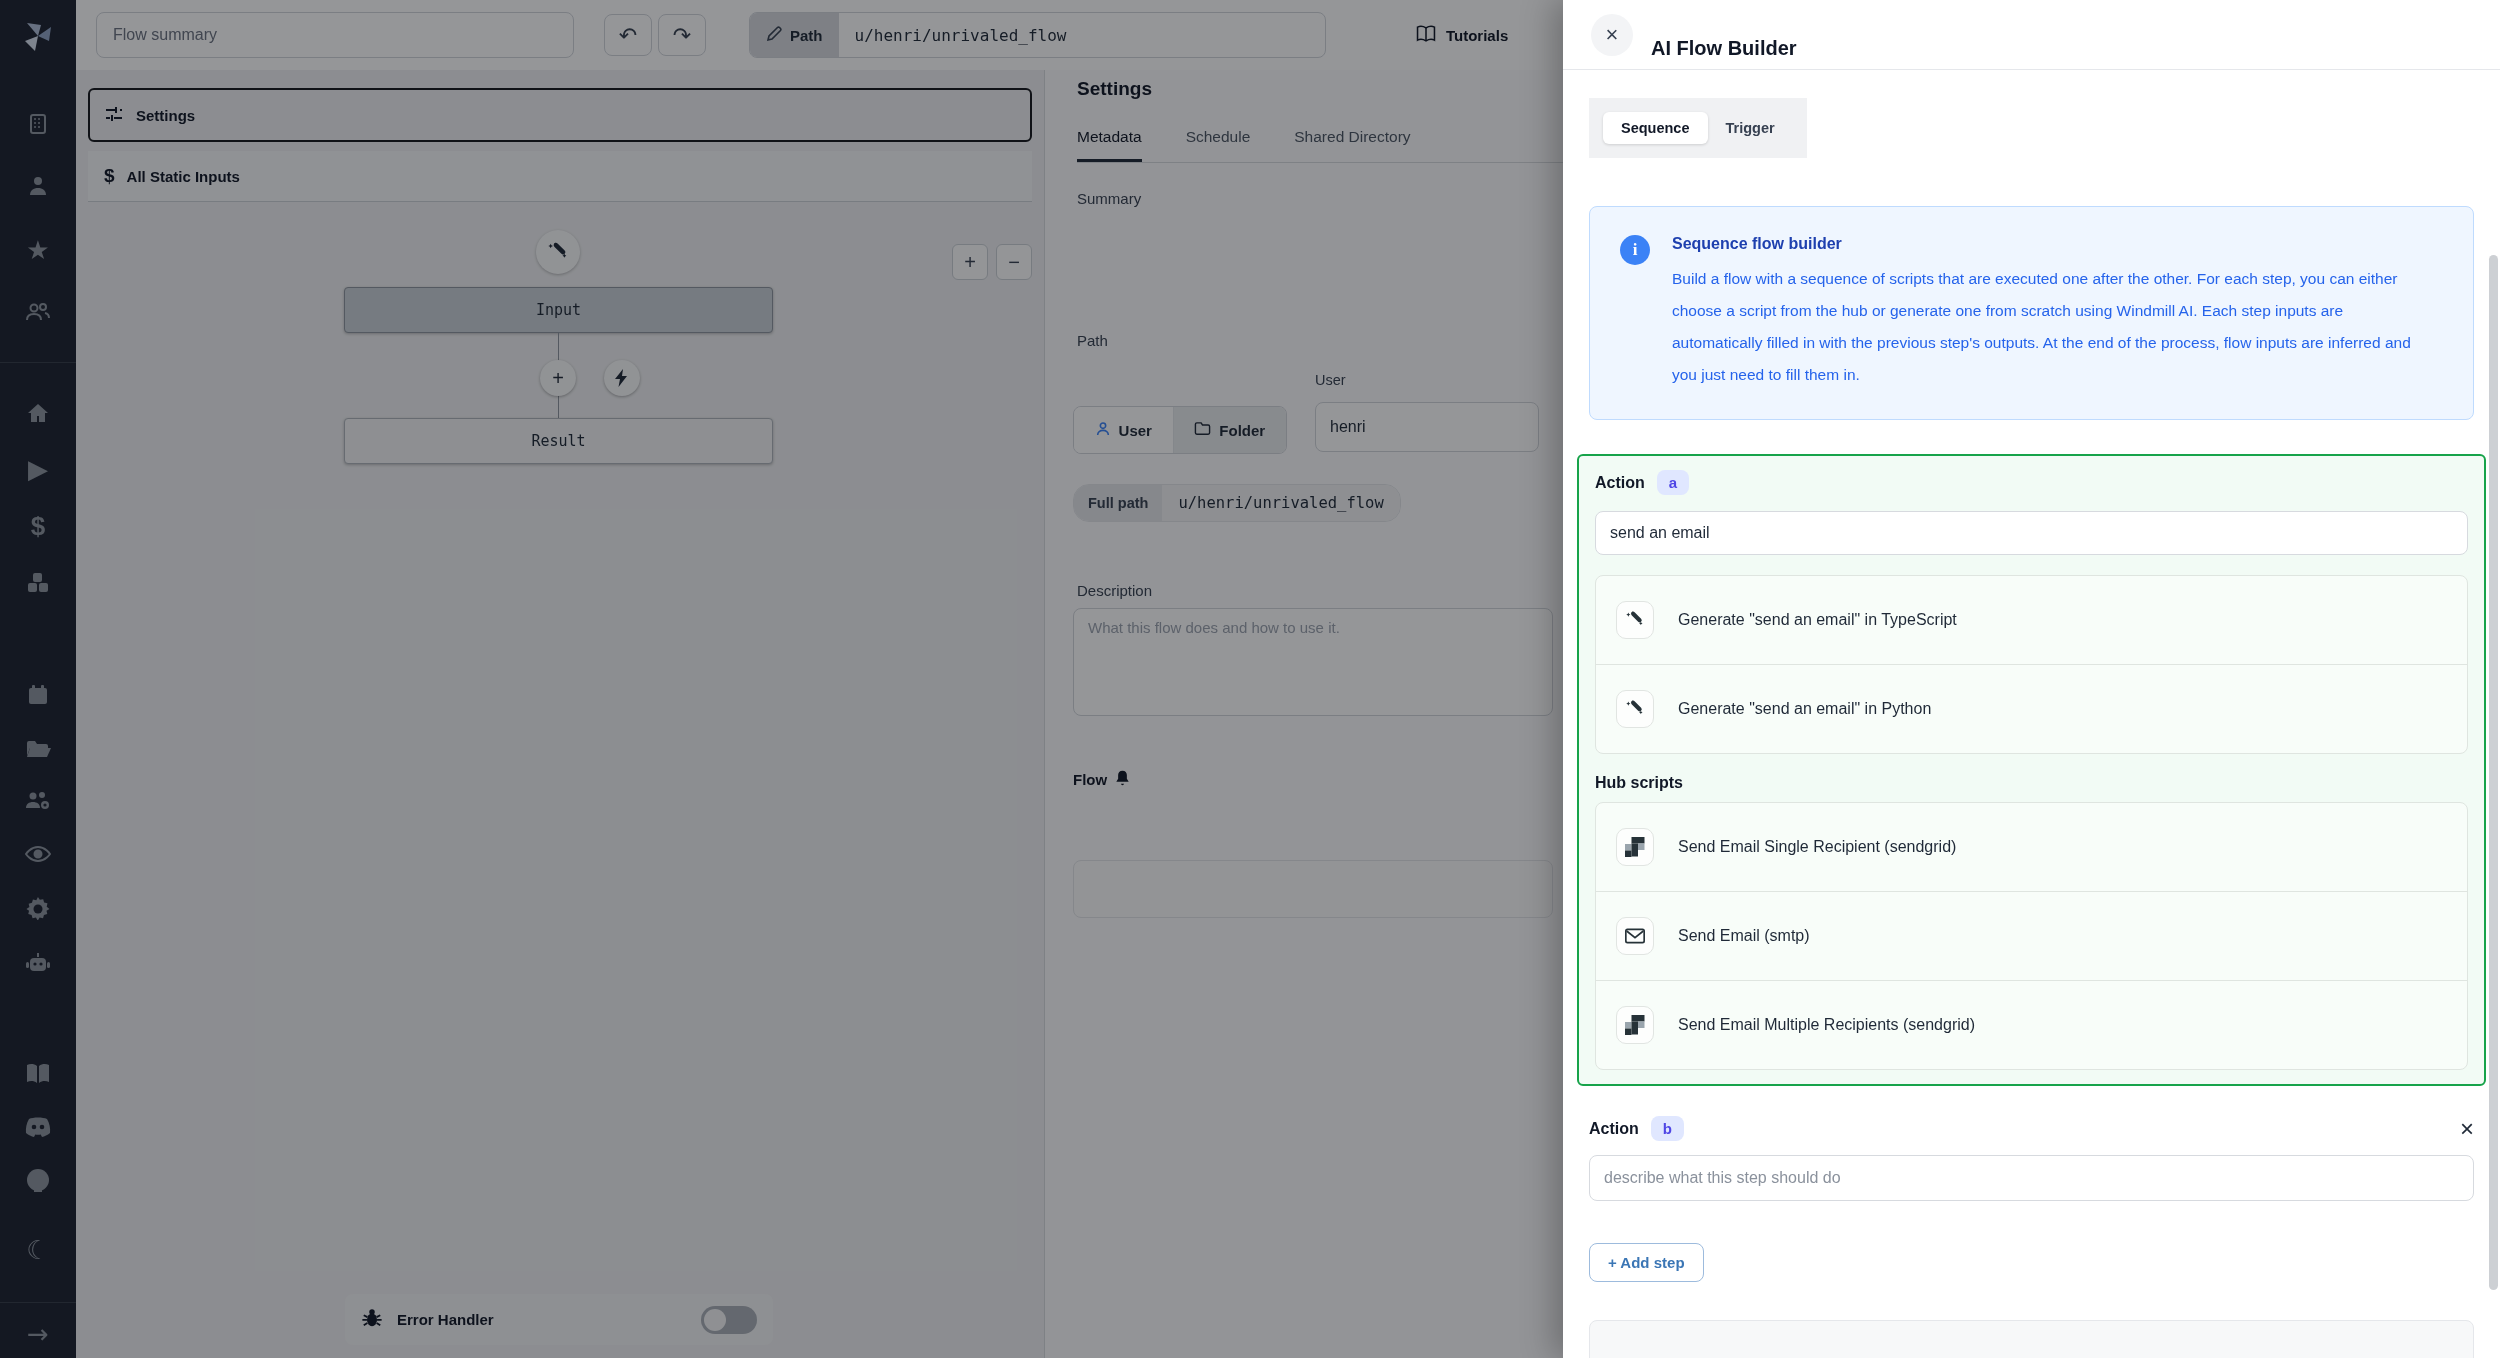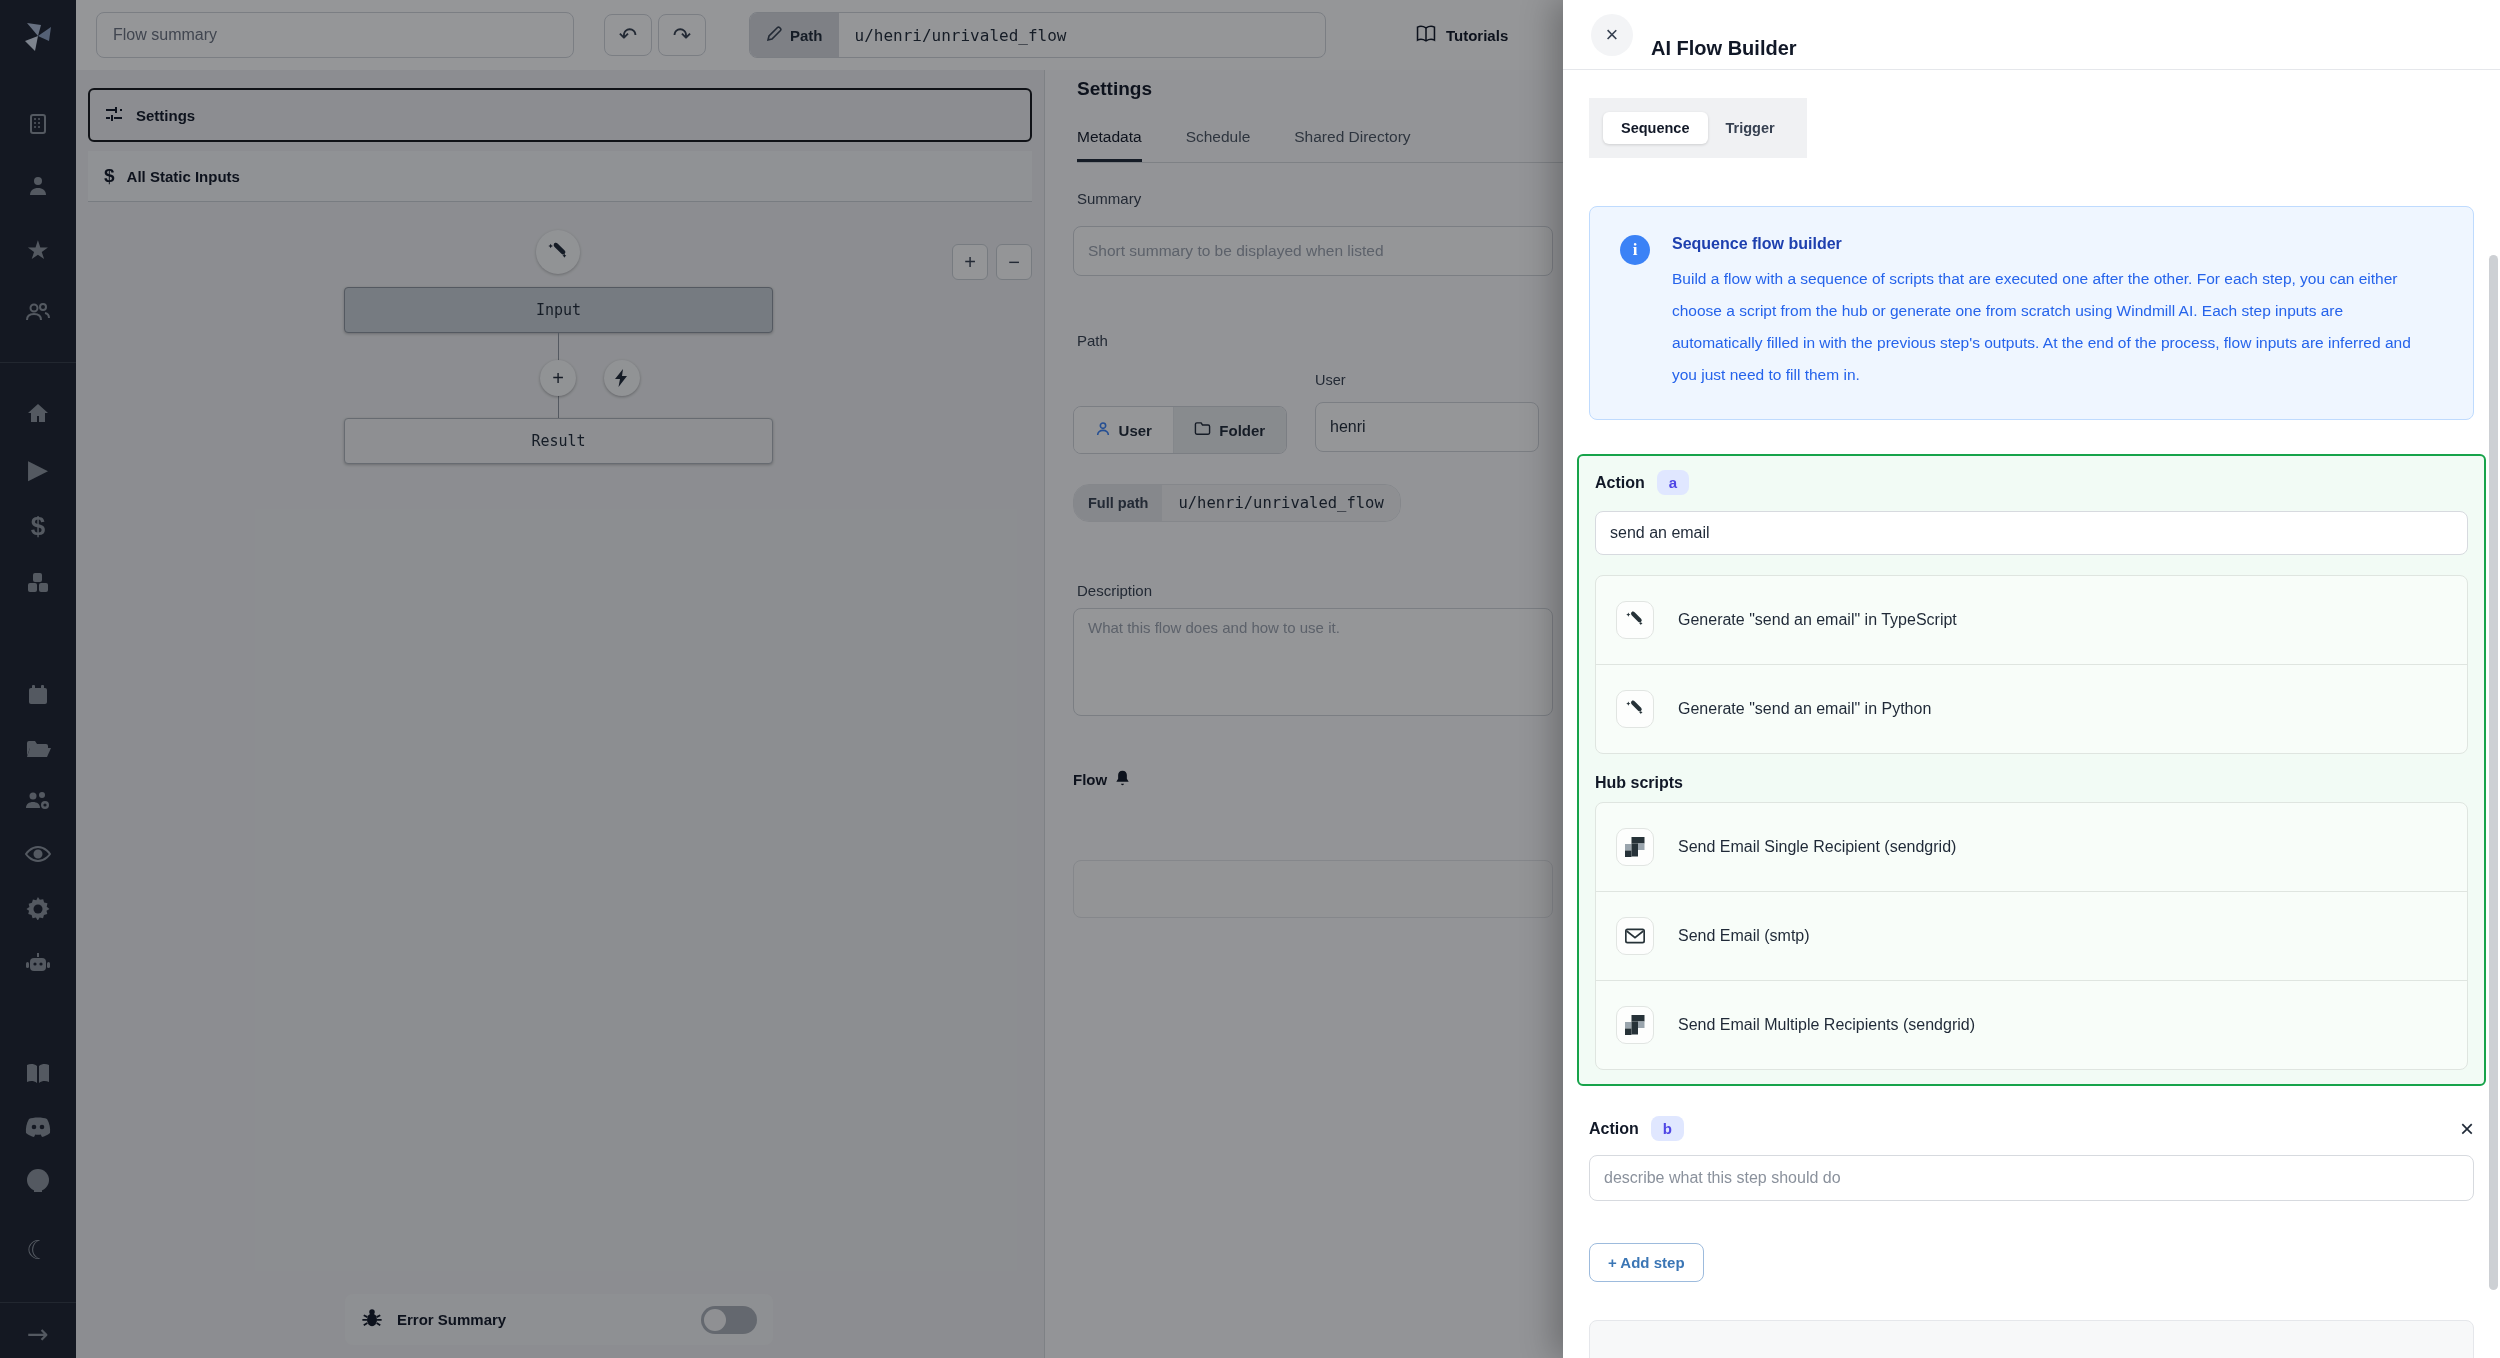--- a/index.html
+++ b/index.html
@@ -297,37 +297,36 @@
             </svg>
         </div>
         <div class="node node-result">Result</div>
 
         <div class="error-box">
           <span><svg width="22" height="22" viewBox="0 0 24 24" fill="#111827">
                 <ellipse cx="12" cy="14" rx="5.5" ry="7"></ellipse>
                 <circle cx="12" cy="5.5" r="3"></circle>
                 <path d="M3 9l4 2M1.5 14h5M3 20l4-2.5M21 9l-4 2M22.5 14h-5M21 20l-4-2.5" stroke="#111827" stroke-width="2"></path>
               </svg></span>
-          <span class="error-label">Error Summary</span>
+          <span class="error-label">Error Handler</span>
           <span class="toggle">
               <span class="knob"></span>
             </span>
         </div>
       </div>
 
       <div class="settings-pane">
         <div class="sp-title">Settings</div>
         <div class="sp-tabs">
           <div class="sp-tab active">Metadata</div>
           <div class="sp-tab">Schedule</div>
           <div class="sp-tab">Shared Directory</div>
         </div>
 
         <div class="sp-label" style="top:120px">Summary</div>
-        <input class="sp-input" style="left: 28px; top: 156px; width: 480px; height: 50px;" placeholder="Short summary to be displayed when listed">
 
         <div class="sp-label" style="top:262px">Path</div>
         <div class="sp-label" style="left:270px; top:302px; font-size:14.5px">User</div>
 
         <div class="seg-group">
           <div class="seg seg-user">
             <span><svg width="16" height="16" viewBox="0 0 24 24" fill="none" stroke="#3b82f6" stroke-width="2.4">
                   <circle cx="12" cy="7" r="4"></circle>
                   <path d="M4 21c0-4.4 3.6-7 8-7s8 2.6 8 7"></path>
                 </svg></span>

